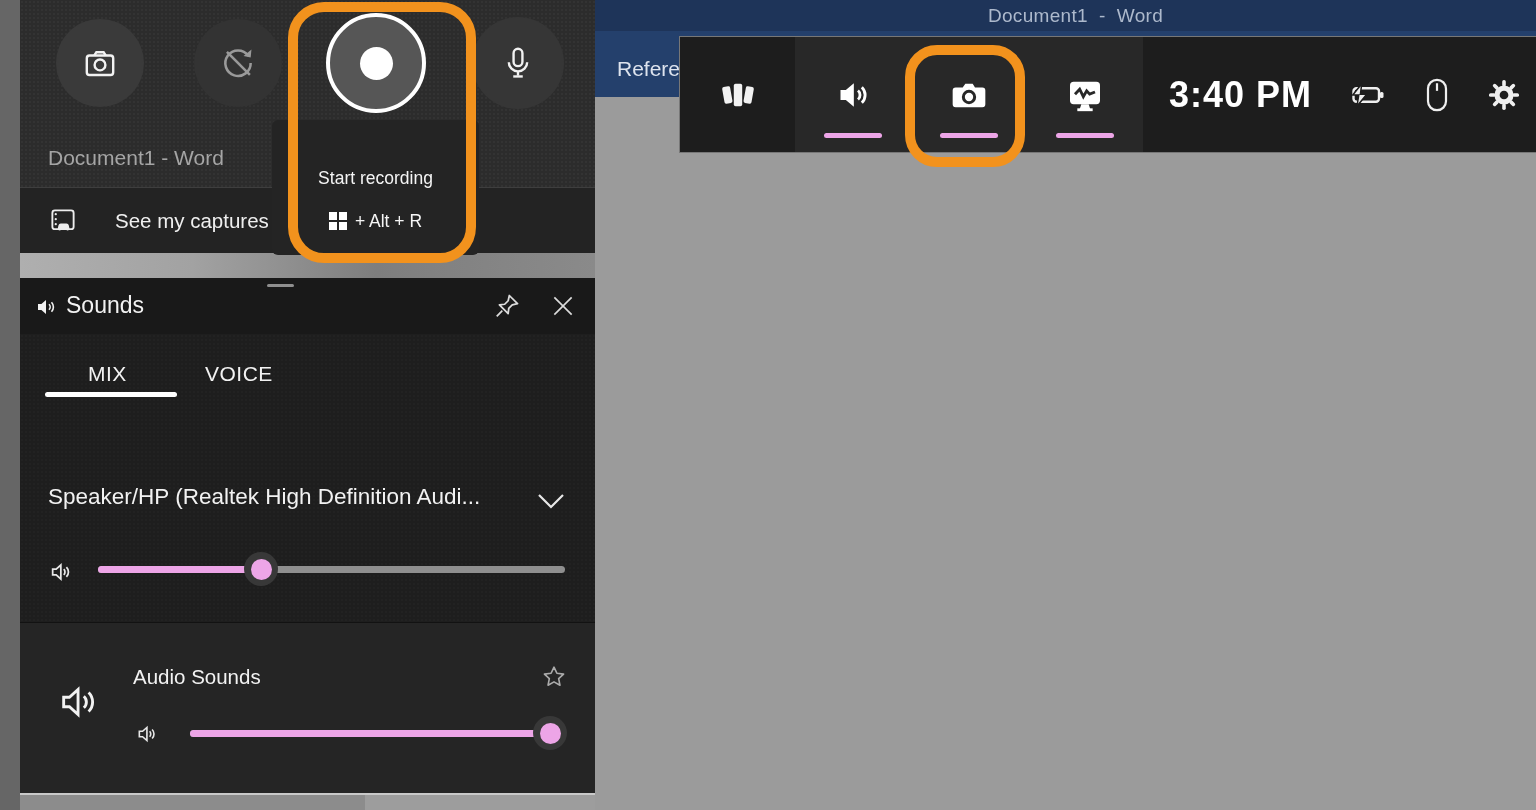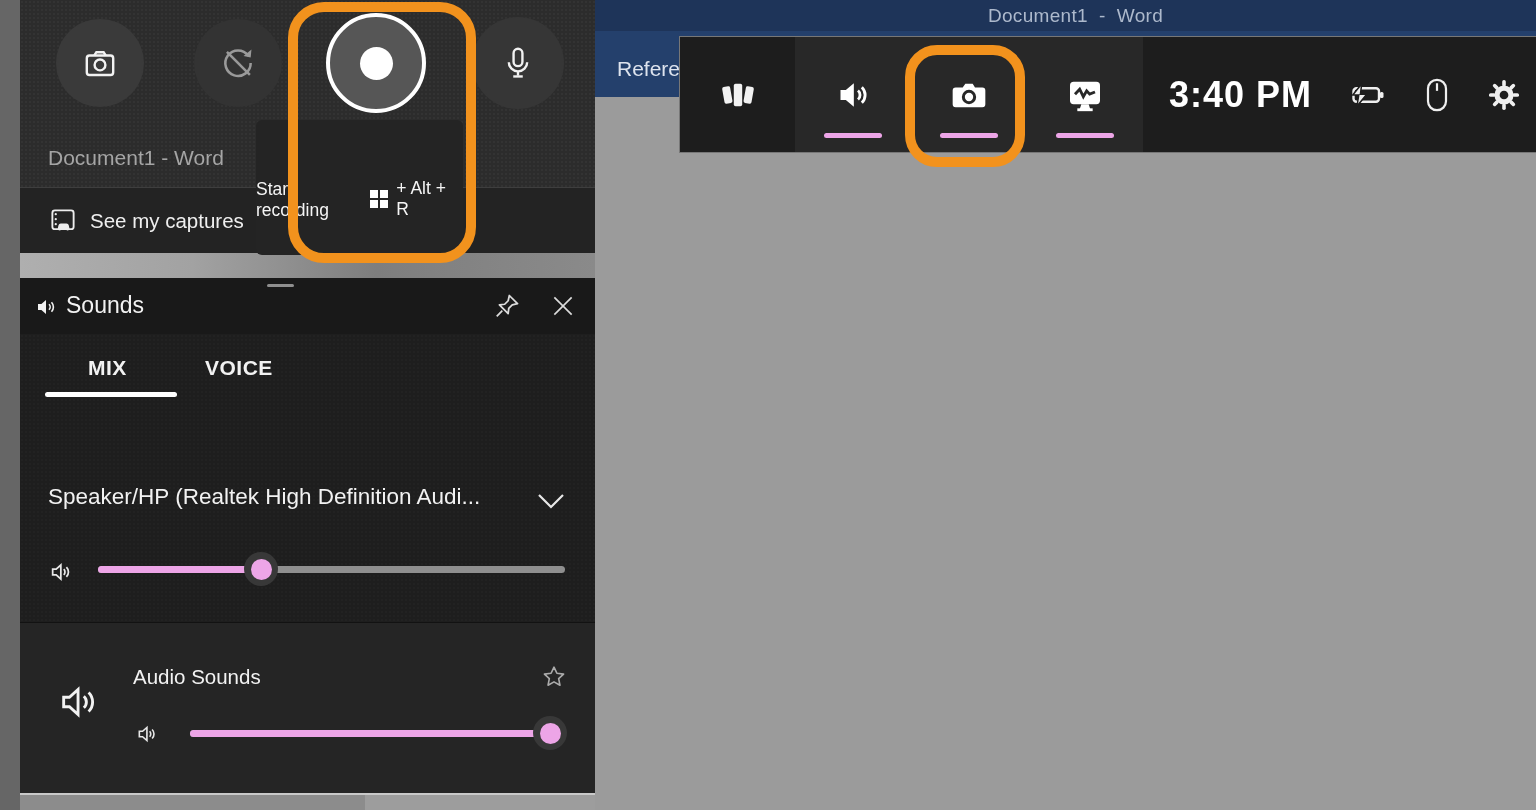--- a/index.html
+++ b/index.html
@@ -24,51 +24,51 @@
   .capture-widget{left:0;top:0;width:575px;height:253px;background:#2C2C2C;
     background-image:radial-gradient(rgba(255,255,255,.03) 1px, transparent 1px);background-size:4px 4px;}
   .circ-btn{position:absolute;border-radius:50%;display:flex;align-items:center;justify-content:center;color:#F2F2F2;}
   .btn-camera{left:36px;top:19px;width:88px;height:88px;background:#3A3A3A;}
   .btn-broadcast{left:174px;top:19px;width:88px;height:88px;background:#333333;color:#9A9A9A;}
   .btn-record{left:306px;top:13px;width:100px;height:100px;background:#565656;border:4px solid #fff;box-sizing:border-box;}
   .record-dot{width:33px;height:33px;border-radius:50%;background:#fff;}
   .btn-mic{left:452px;top:17px;width:92px;height:92px;background:#363636;}
   .cw-title{left:28px;top:146px;color:#A5A5A5;font-size:21px;}
   .cw-divider{left:0;top:187px;width:575px;height:1px;background:#3E3E3E;}
-  .captures-row{left:0;top:188px;width:575px;height:65px;background:#232323;display:flex;align-items:center;}
+  .captures-row{left:0;top:188px;width:575px;height:65px;background:#232323;display:flex;align-items:center;gap:25px;}
   .captures-icon{margin-left:28px;color:#EDEDED;}
   .captures-label{margin-left:12px;color:#EFEFEF;font-size:20.5px;}
 
   
   .gray-band{left:0;top:253px;width:575px;height:25px;background:linear-gradient(90deg,#AFAFAF 0%,#A2A2A2 30%,#7E7E7E 62%,#8A8A8A 100%);}
 
   
-  .tooltip{left:236px;top:120px;width:207px;height:135px;background:#242424;border-radius:6px;z-index:5;
-    display:flex;flex-direction:row;align-items:center;justify-content:center;}
+  .tooltip{left:252px;top:120px;width:207px;height:135px;background:#242424;border-radius:6px;z-index:5;
+    display:flex;flex-direction:column;align-items:center;justify-content:center;}
   .tooltip-title{margin-top:24px;color:#F5F5F5;font-size:17.5px;}
   .tooltip-shortcut{margin-top:22px;display:flex;align-items:center;gap:8px;color:#F5F5F5;font-size:17.5px;}
   .winlogo{display:grid;grid-template-columns:8px 8px;grid-template-rows:8px 8px;gap:2px;}
   .winlogo div{background:#fff;}
 
   
   .annot{border:10px solid #F2921D;border-radius:36px;z-index:6;pointer-events:none;}
   .annot-record{left:268px;top:2px;width:168px;height:241px;}
   .annot-camera{left:885px;top:45px;width:100px;height:102px;border-width:10px;border-radius:32px;}
 
   
   .audio-panel{left:0;top:278px;width:575px;height:515px;background:#1E1E1E;border-bottom:2px solid #C9C9C9;box-sizing:content-box;
     background-image:radial-gradient(rgba(255,255,255,.02) 1px, transparent 1px);background-size:4px 4px;}
   .ap-header{position:absolute;left:0;top:0;width:575px;height:56px;background:#191919;}
   .drag-handle{position:absolute;left:247px;top:6px;width:27px;height:3px;background:#8F8F8F;border-radius:2px;}
   .ap-title-icon{position:absolute;left:14px;top:17px;color:#F2F2F2;}
   .ap-title{position:absolute;left:46px;top:14px;color:#F2F2F2;font-size:23px;}
   .icon-btn{position:absolute;width:30px;height:30px;display:flex;align-items:center;justify-content:center;color:#DCDCDC;}
   .pin-btn{left:472px;top:13px;}
   .close-btn{left:528px;top:13px;}
-  .tab{position:absolute;top:78px;color:#F2F2F2;font-size:21px;font-weight:bold;letter-spacing:.5px;}
+  .tab{position:absolute;top:84px;color:#F2F2F2;font-size:21px;font-weight:normal;letter-spacing:.5px;}
   .tab-mix{left:68px;}
   .tab-voice{left:185px;}
   .tab-underline{position:absolute;left:25px;top:114px;width:132px;height:5px;background:#fff;border-radius:3px;}
   .section-label{position:absolute;left:28px;top:150px;color:#8F8F8F;font-size:17px;letter-spacing:.4px;}
   .device-row{position:absolute;left:28px;top:206px;color:#F2F2F2;font-size:22.5px;white-space:nowrap;text-align:center;}
   .device-chevron{position:absolute;left:516px;top:214px;color:#E8E8E8;}
   .slider-icon{position:absolute;color:#E8E8E8;}
   .track{position:absolute;height:7px;background:#8F8F8F;border-radius:4px;}
   .track-fill{position:absolute;left:0;top:0;height:7px;background:#EDA5E7;border-radius:4px;}
   .thumb{position:absolute;top:-14px;width:34px;height:34px;border-radius:50%;background:#383838;display:flex;align-items:center;justify-content:center;}

